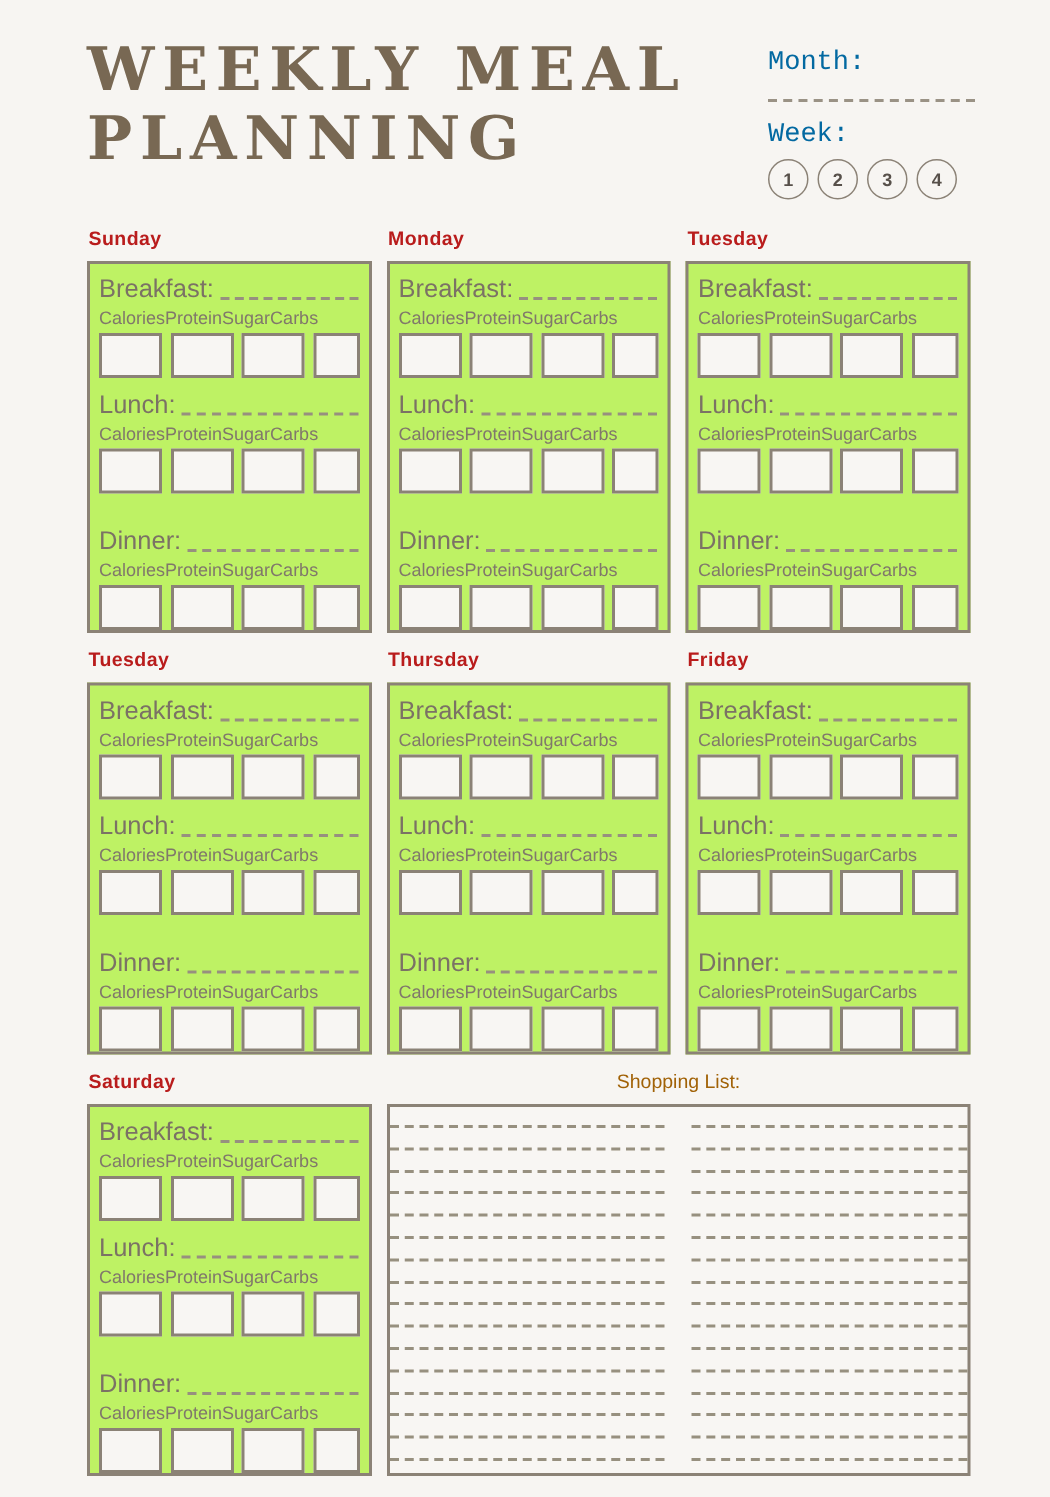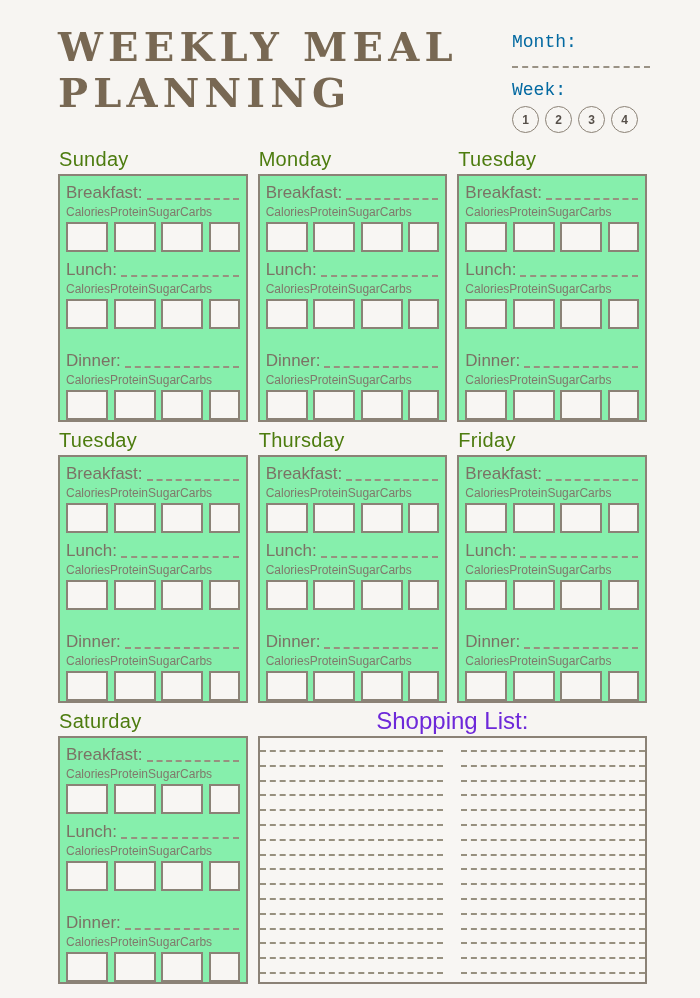--- a/index.html
+++ b/index.html
@@ -55,34 +55,34 @@
   .week-grid {
     display: grid;
     grid-template-columns: repeat(3, 1fr);
     column-gap: 10px;
     row-gap: 6px;
     margin: 14px 45px 0 58px;
   }
   .day { min-width: 0; }
   .day-name {
     margin: 0 0 3px 1px;
-    font-size: 20px;
-    font-weight: 400;
+    font-size: 13px;
+    font-weight: 700;
     letter-spacing: 0.3px;
-    color: #4d7c0f;
+    color: #b91c1c;
     line-height: 24px;
   }
   .day-card {
     border: 2px solid #8b8276;
     height: 248px;
     padding: 4px 6px 0 6px;
     display: flex;
     flex-direction: column;
     justify-content: space-between;
-    background: #86efac;
+    background: #bef264;
   }
   .meal { padding-top: 2px; }
   .meal:last-child { padding-bottom: 0; margin-top: 15px; }
   .meal-title {
     display: flex;
     align-items: flex-end;
     font-size: 17px;
     color: #7b7265;
     line-height: 21px;
     white-space: nowrap;
@@ -108,23 +108,23 @@
     width: 42px;
     background: #f8f6f3;
   }
   .nut-box.narrow { width: 31px; }
 
   
   .shopping { grid-row: 3; grid-column: 2 / 4; min-width: 0; }
   .shopping-title {
     margin: 0 0 3px 0;
     text-align: center;
-    font-size: 24px;
+    font-size: 13px;
     font-weight: 400;
-    color: #6d28d9;
+    color: #a16207;
     line-height: 24px;
   }
   .shopping-box {
     border: 2px solid #8b8276;
     height: 248px;
     display: flex;
     gap: 18px;
     padding: 12px 0 8px 0;
     background: #f8f6f3;
   }

